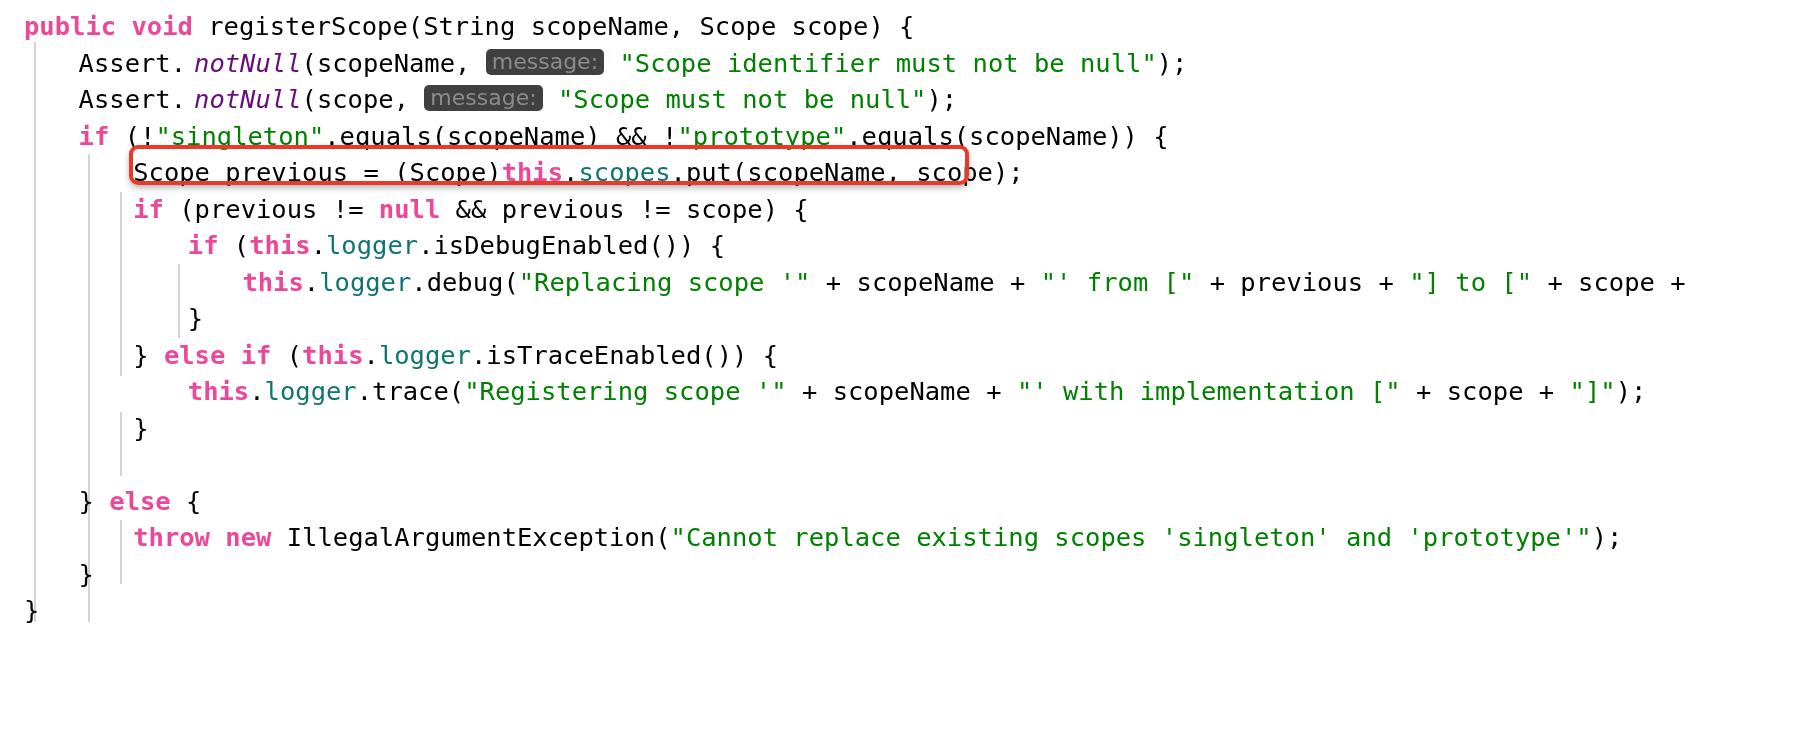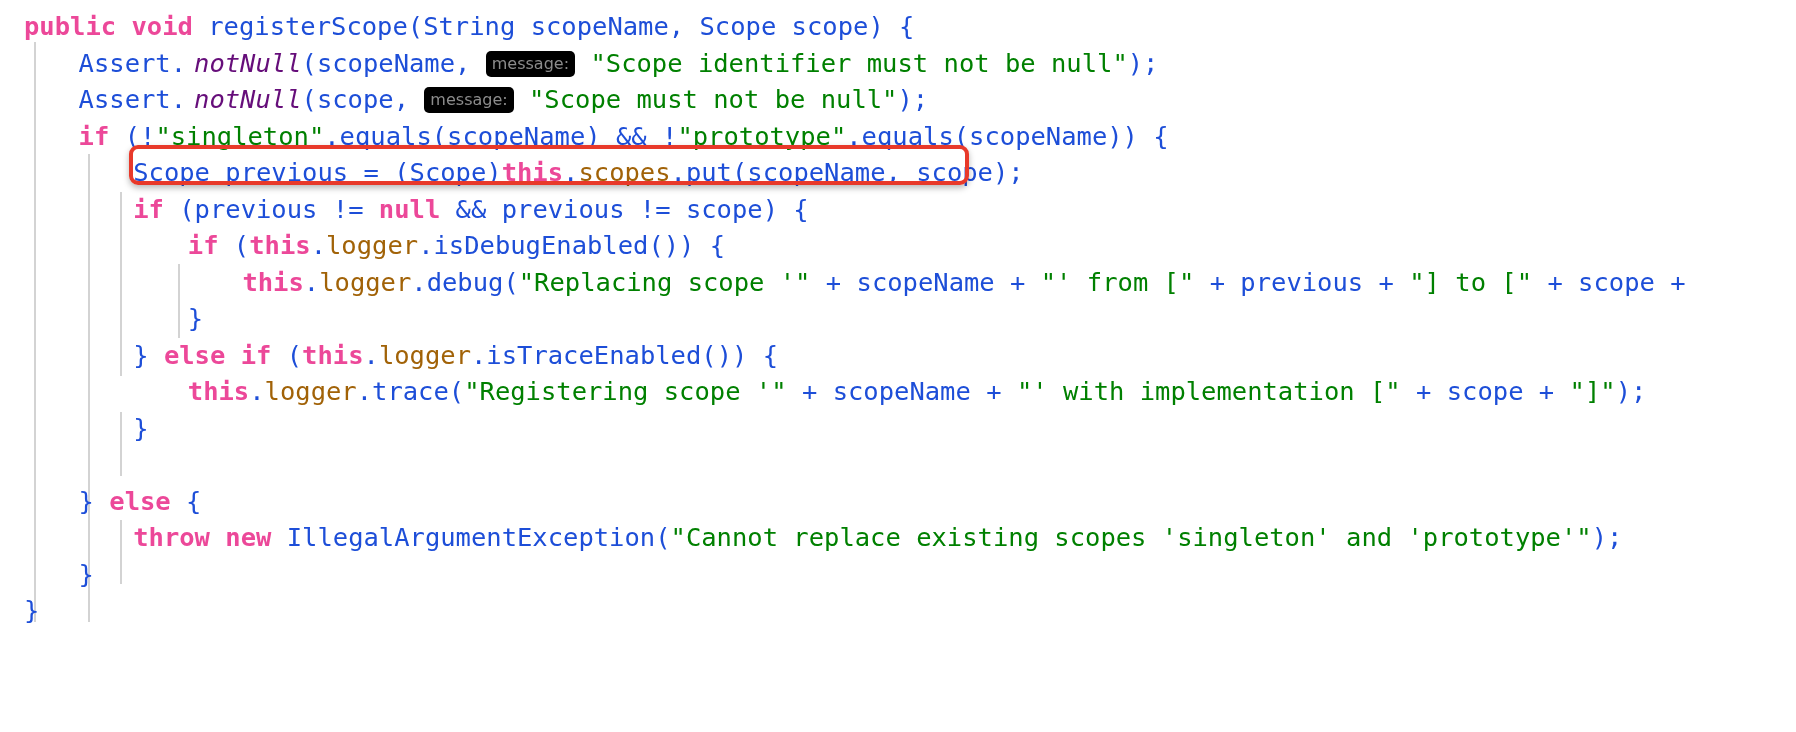--- a/index.html
+++ b/index.html
@@ -39,32 +39,32 @@
   .line {
     position: relative;
     height: 36.5px;
     white-space: pre;
     padding-left: 10px;
   }
 
   
   .kw       { color: #ec4899; font-weight: bold; }
   .str      { color: #008000; }
-  .fld      { color: #a16207; font-style: normal; }
+  .fld      { color: #0f766e; font-style: normal; }
   .stat     { color: #660e7a; font-style: italic; margin-left: 8px; }
-  .plain    { color: #1d4ed8; }
+  .plain    { color: #000000; }
 
   
   .hint {
     display: inline-block;
-    background: #000000;
+    background: #404040;
     color: #8c8c8c;
     border-radius: 5px;
     padding: 0 6px;
-    font-size: 16px;
+    font-size: 22px;
     line-height: 26px;
     vertical-align: 3px;
     font-family: "DejaVu Sans", "Liberation Sans", sans-serif;
     letter-spacing: 0px;
   }
 
   
   .guide {
     position: absolute;
     width: 2px;

